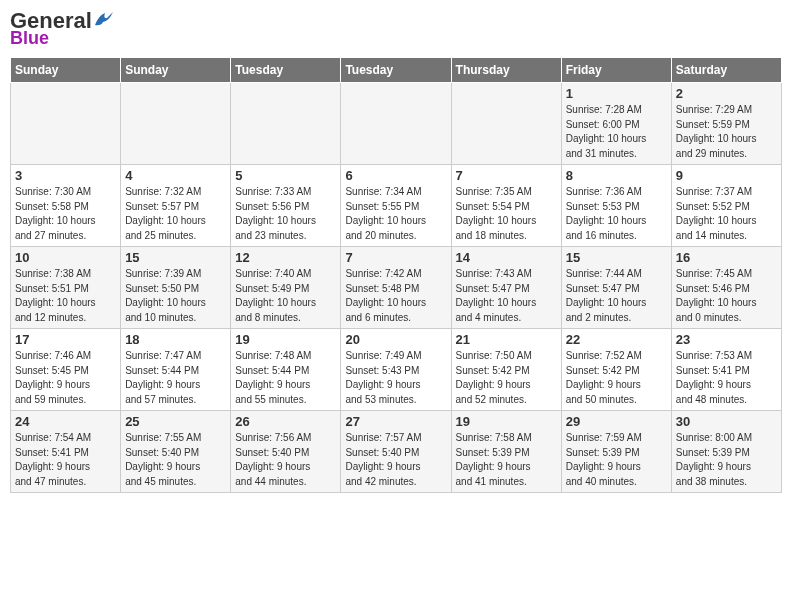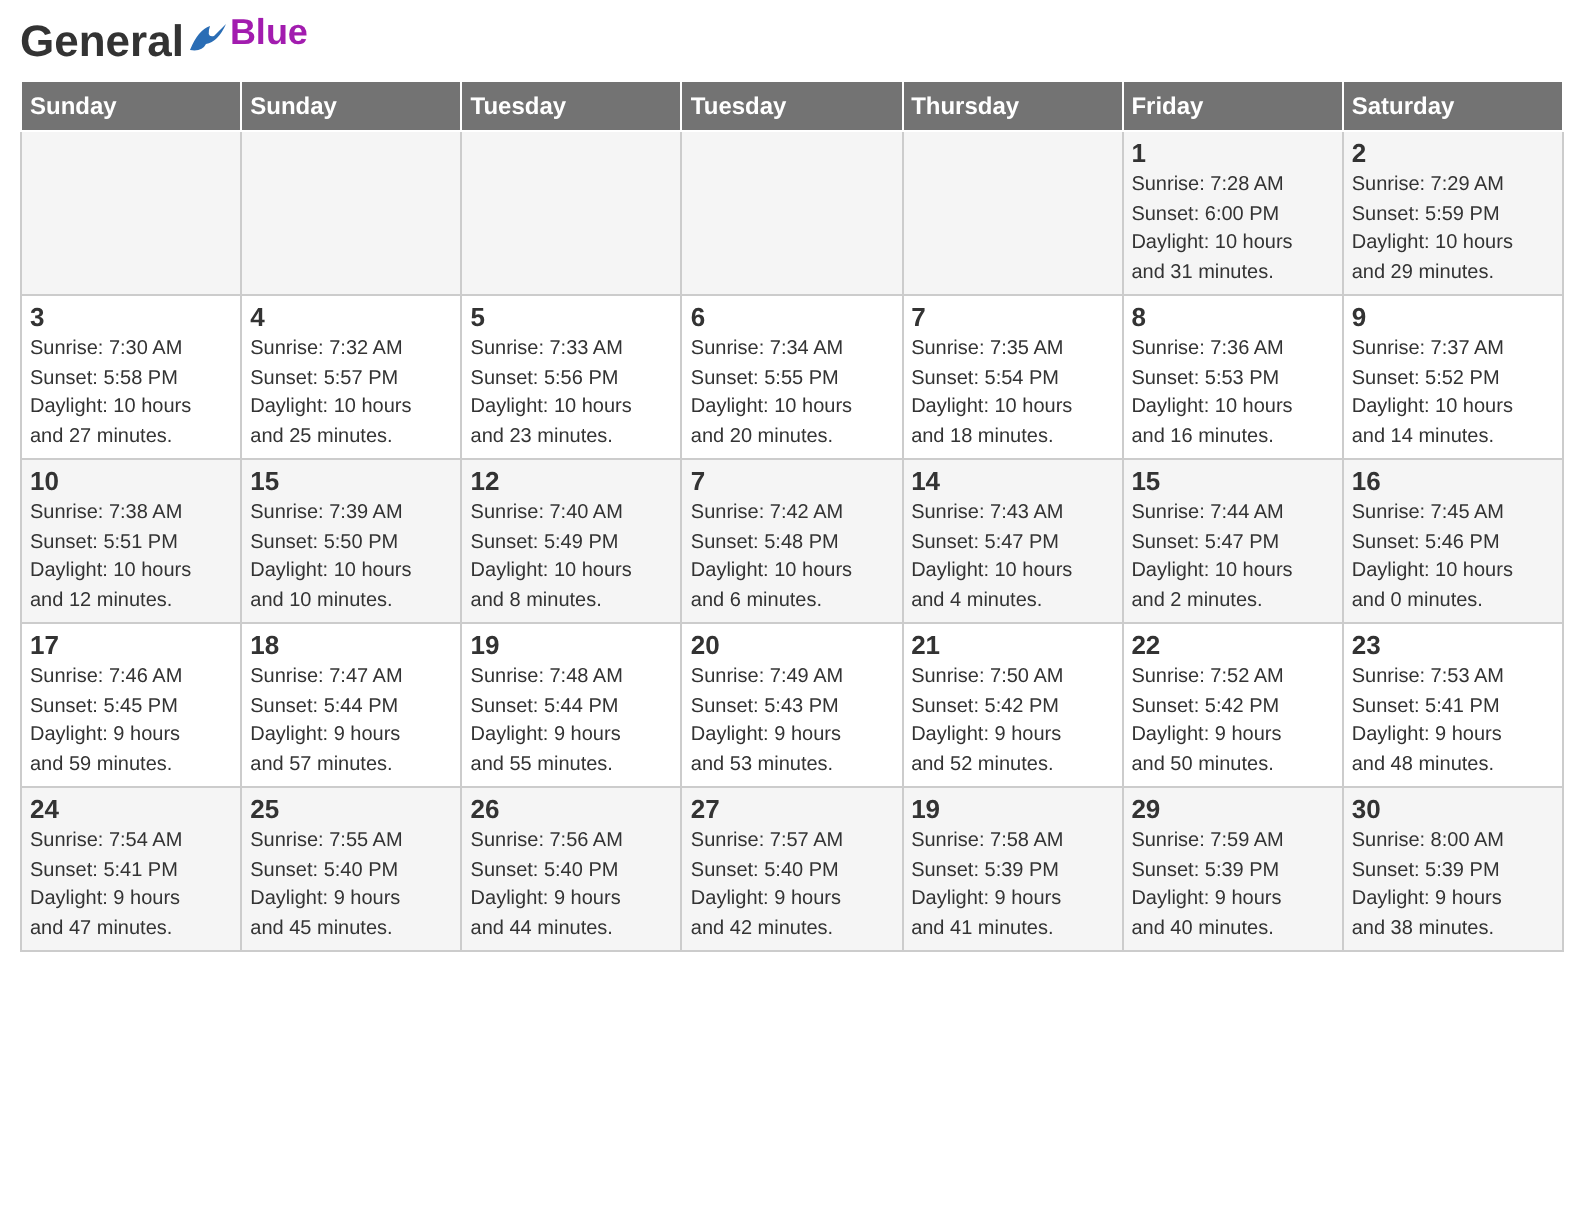--- a/index.html
+++ b/index.html
@@ -11,21 +11,21 @@
       padding: 10px;
     }
     .header {
       display: flex;
       justify-content: space-between;
       align-items: flex-start;
       margin-bottom: 8px;
     }
     .logo {
       display: flex;
-      flex-direction: row;
+      flex-direction: column;
       align-items: flex-start;
     }
     .title-block {
       text-align: right;
     }
     .month-title {
       font-size: 36px;
       font-weight: bold;
       color: #333;
     }

